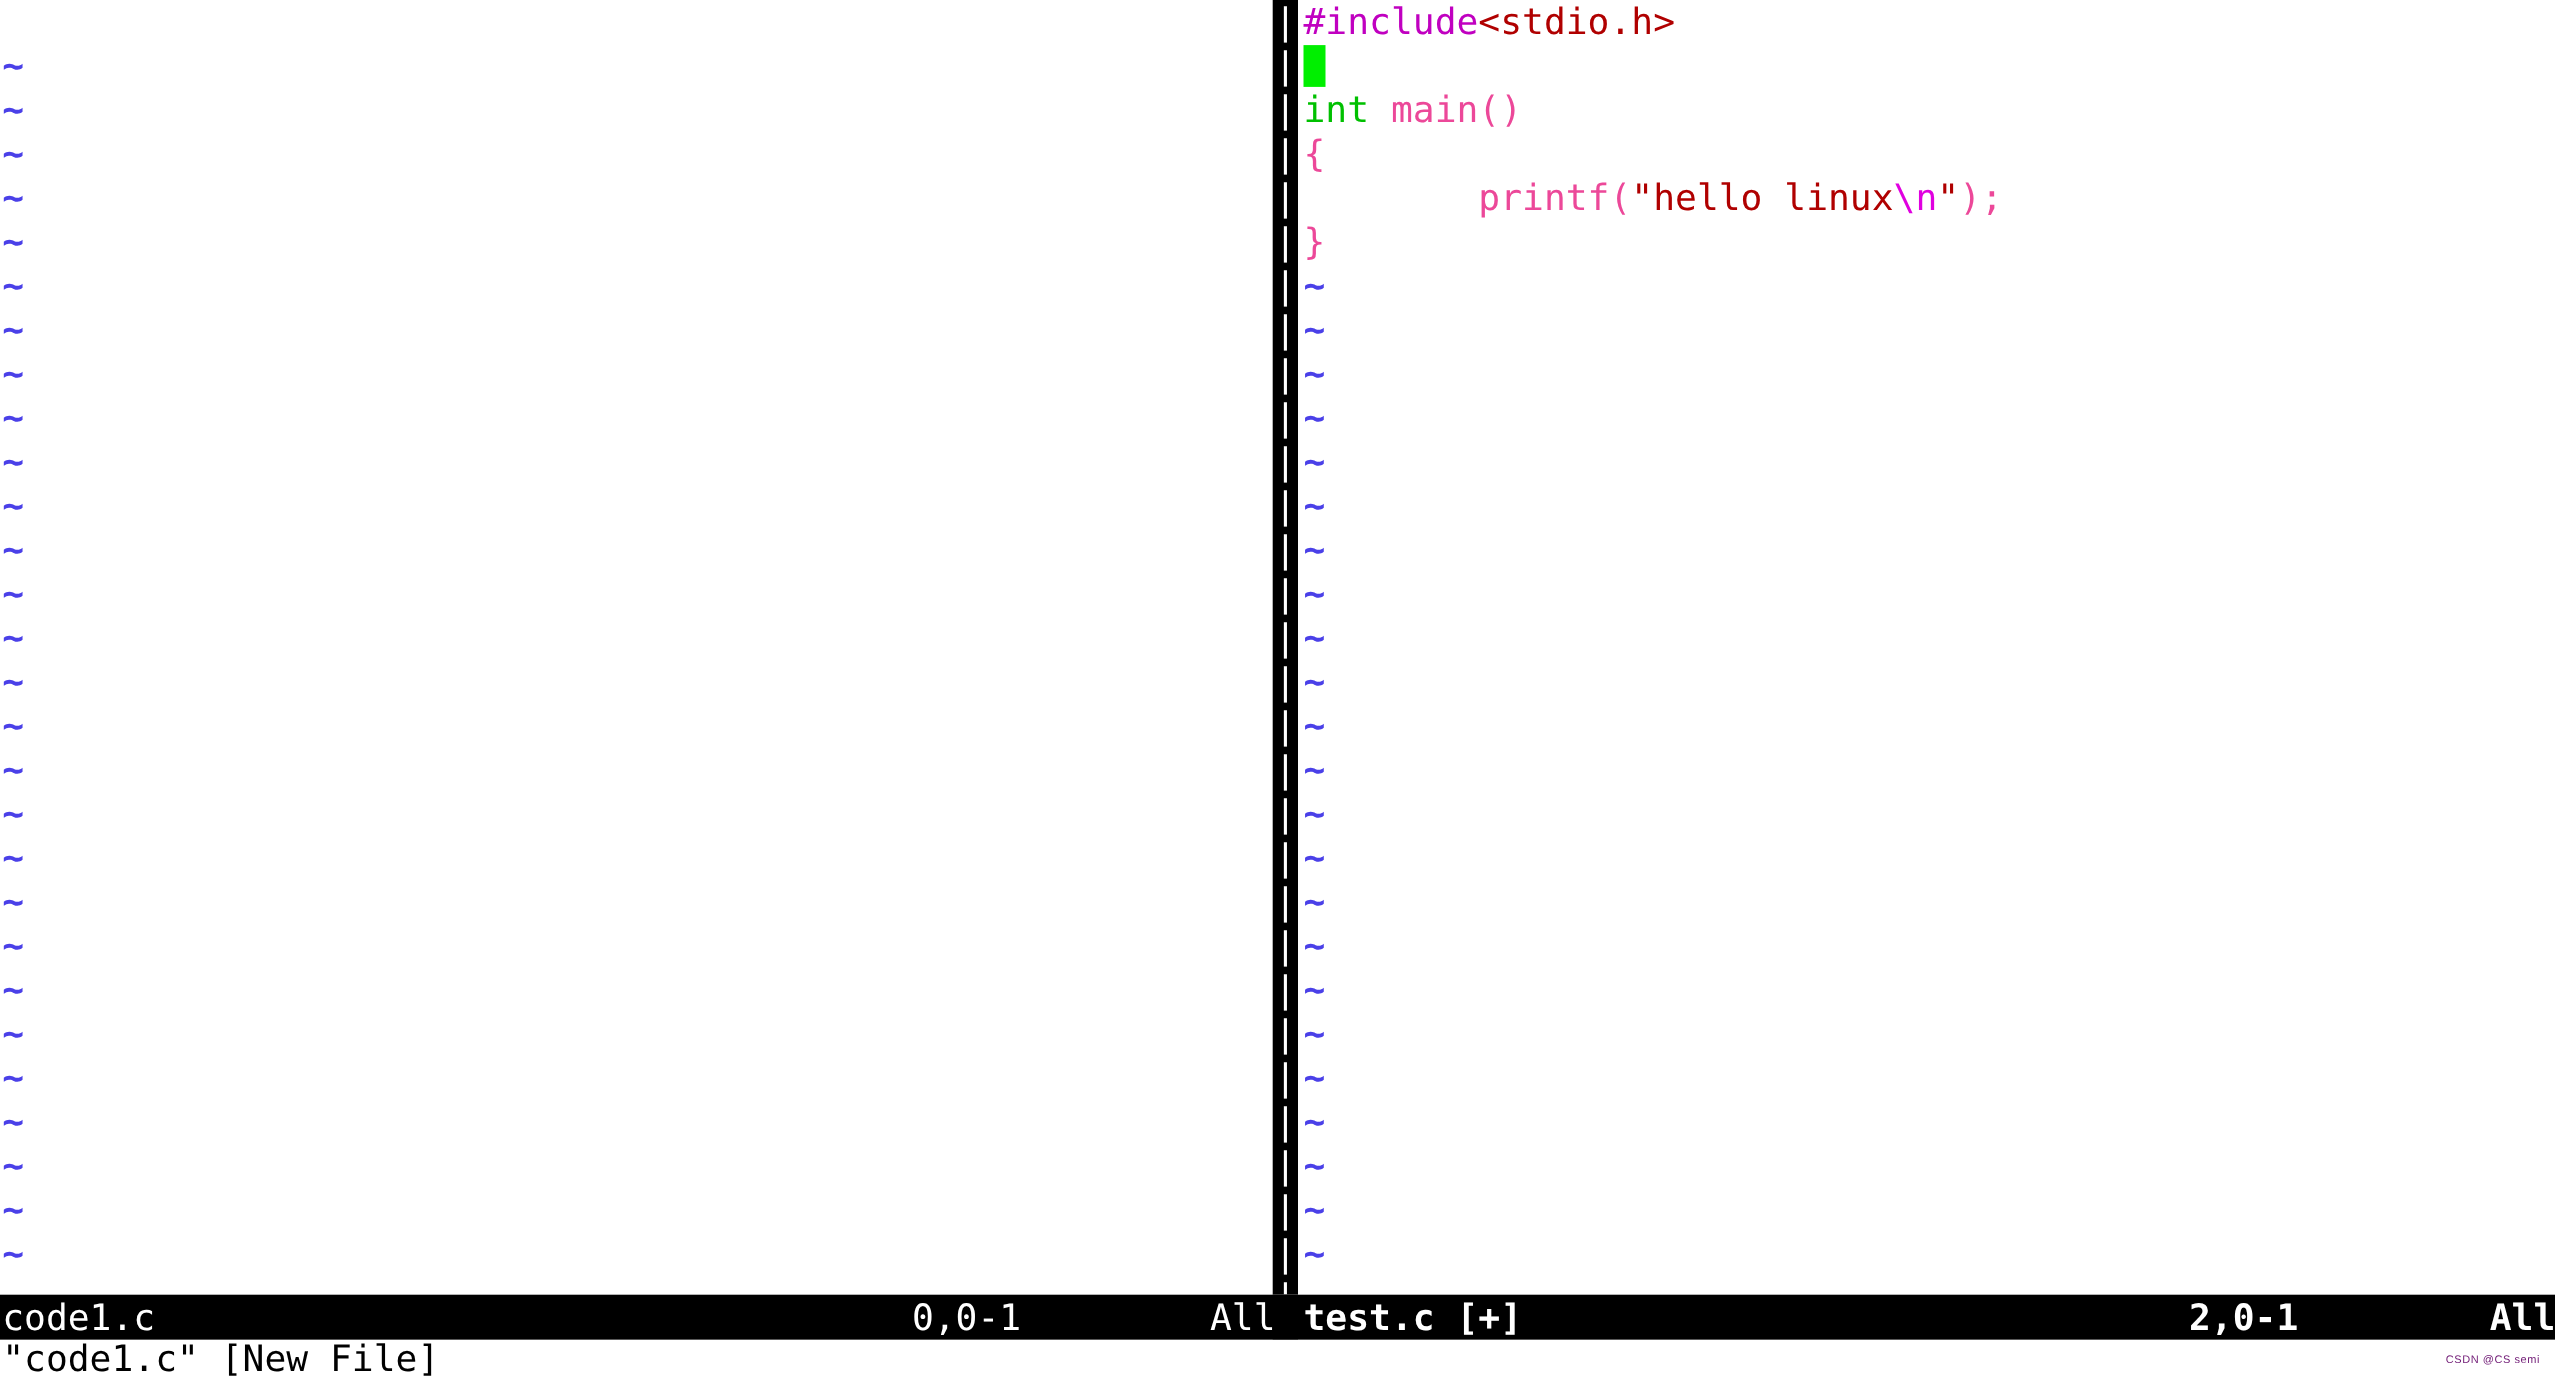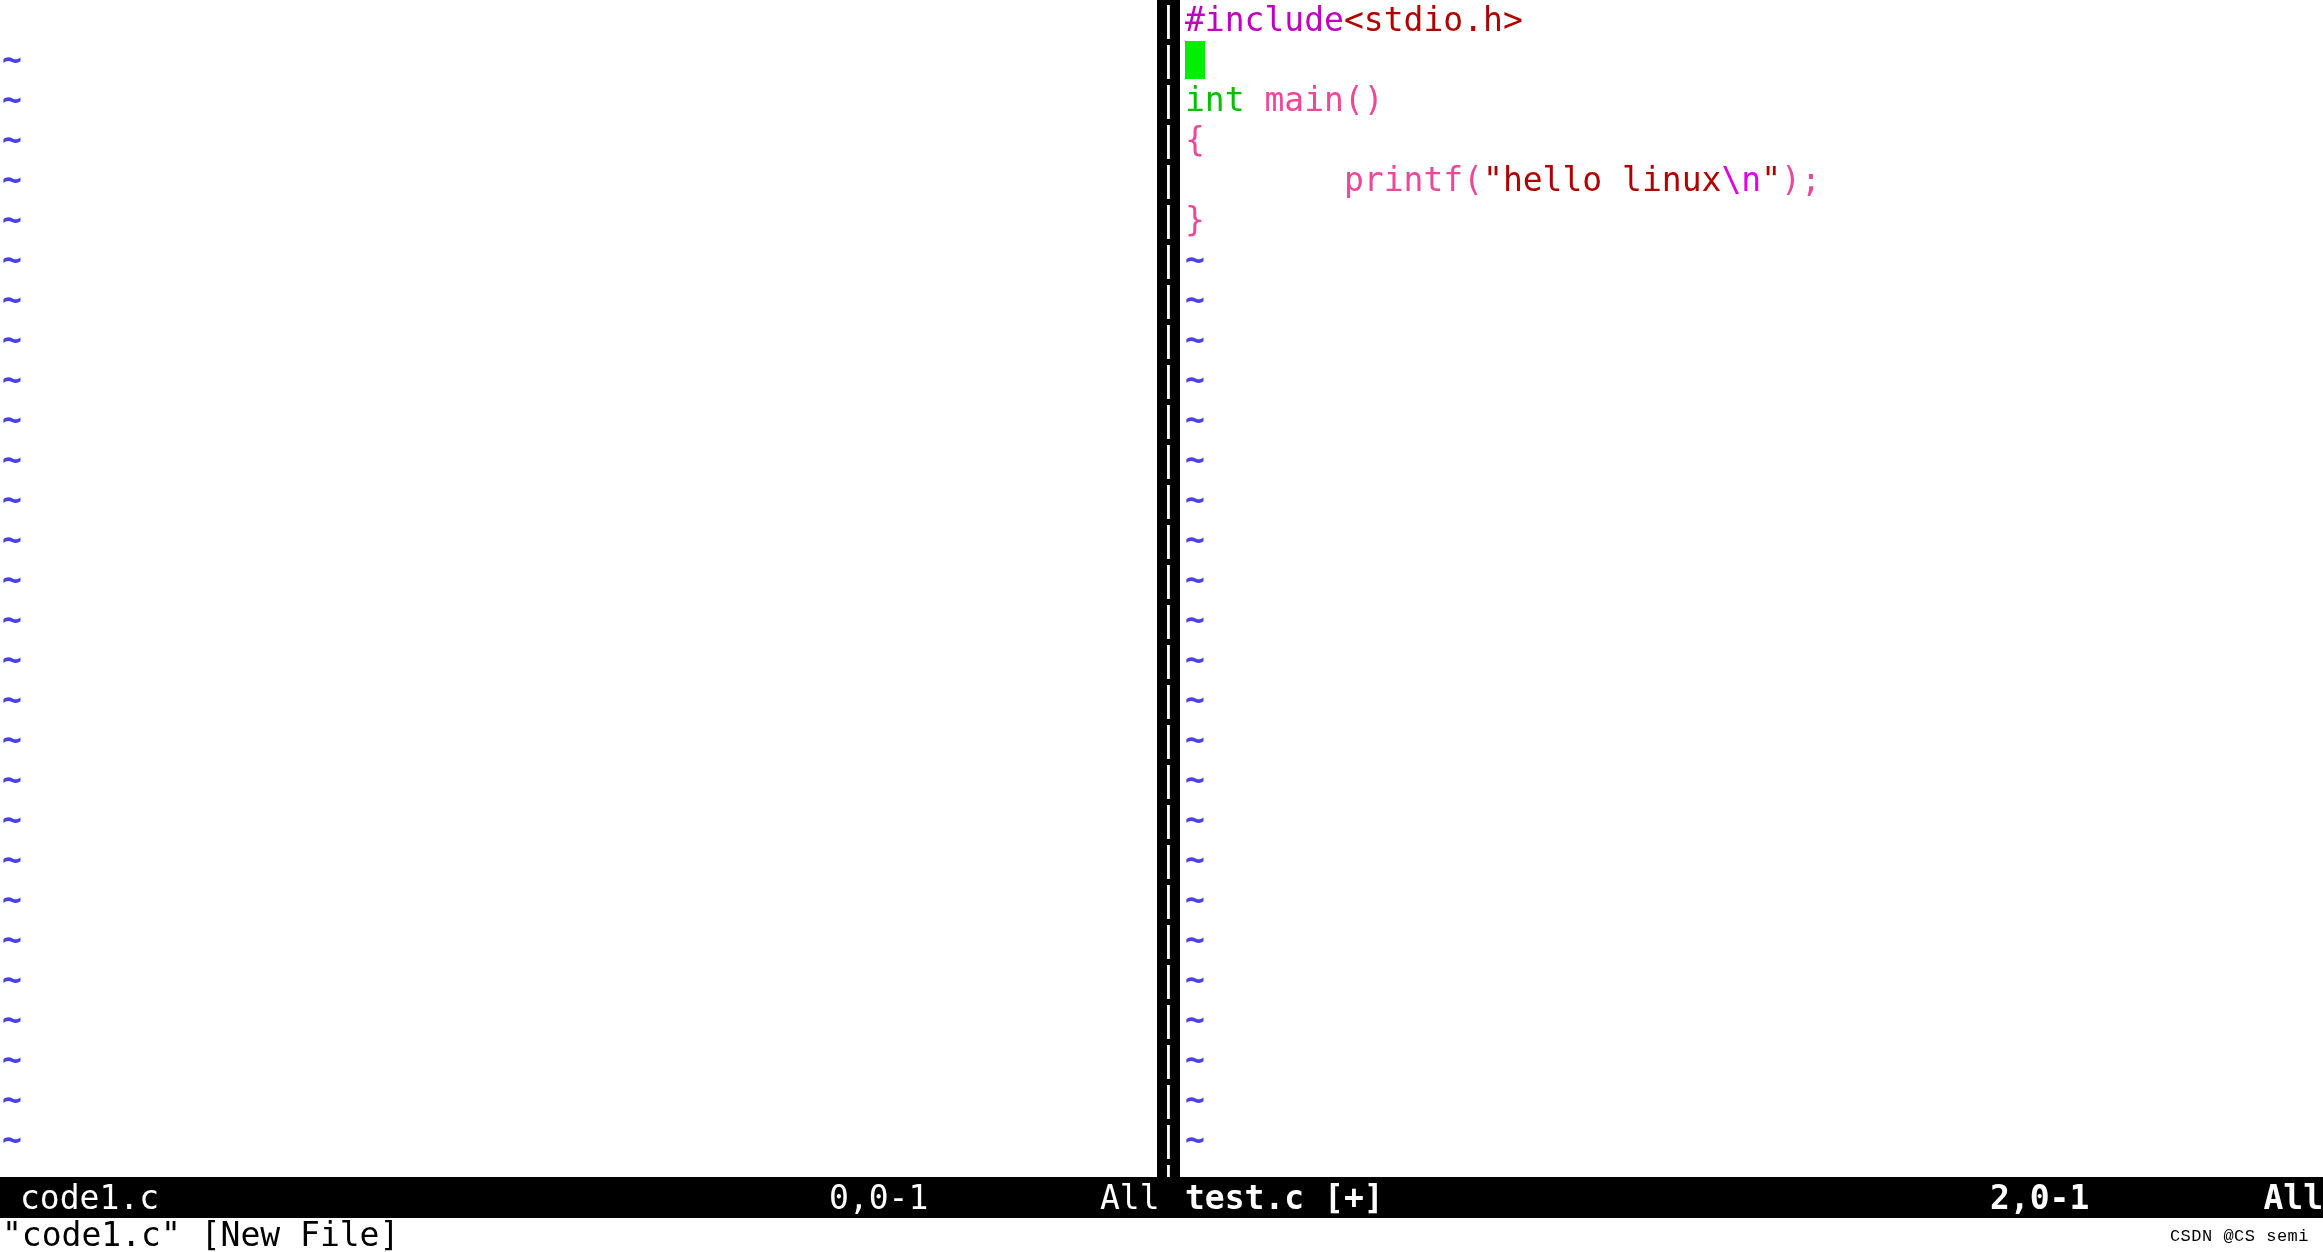--- a/index.html
+++ b/index.html
@@ -125,21 +125,21 @@
     line-height: 41px;
     white-space: pre;
     overflow: hidden;
   }
   .status-left  { width: 1157px; }
   .status-sep   { width: 23px; background: #000000; }
   .status-right { width: 1143px; font-weight: bold; }
 
   .status-name {
     position: absolute;
-    left: 20px;
+    left: 2px;
     top: 0;
   }
   .status-right .status-name { left: 5px; }
   .status-pos {
     position: absolute;
     top: 0;
   }
   .status-left  .status-pos { left: 804px; margin-left: 25px; }
   .status-right .status-pos { left: 810px; }
   .status-scroll {
@@ -161,24 +161,24 @@
     background: #ffffff;
     white-space: pre;
     padding-left: 2px;
   }
 
   
   .watermark {
     position: absolute;
     right: 14px;
     bottom: 6px;
-    font-family: Liberation Mono, monospace;
-    font-size: 17px;
+    font-family: Liberation Sans, sans-serif;
+    font-size: 10px;
     line-height: 18px;
-    color: #000000;
+    color: #701a75;
     letter-spacing: 0.5px;
     white-space: pre;
   }
 </style>
 </head>
 <body>
 
 <div id="app">
 
   <div class="editor-area">

